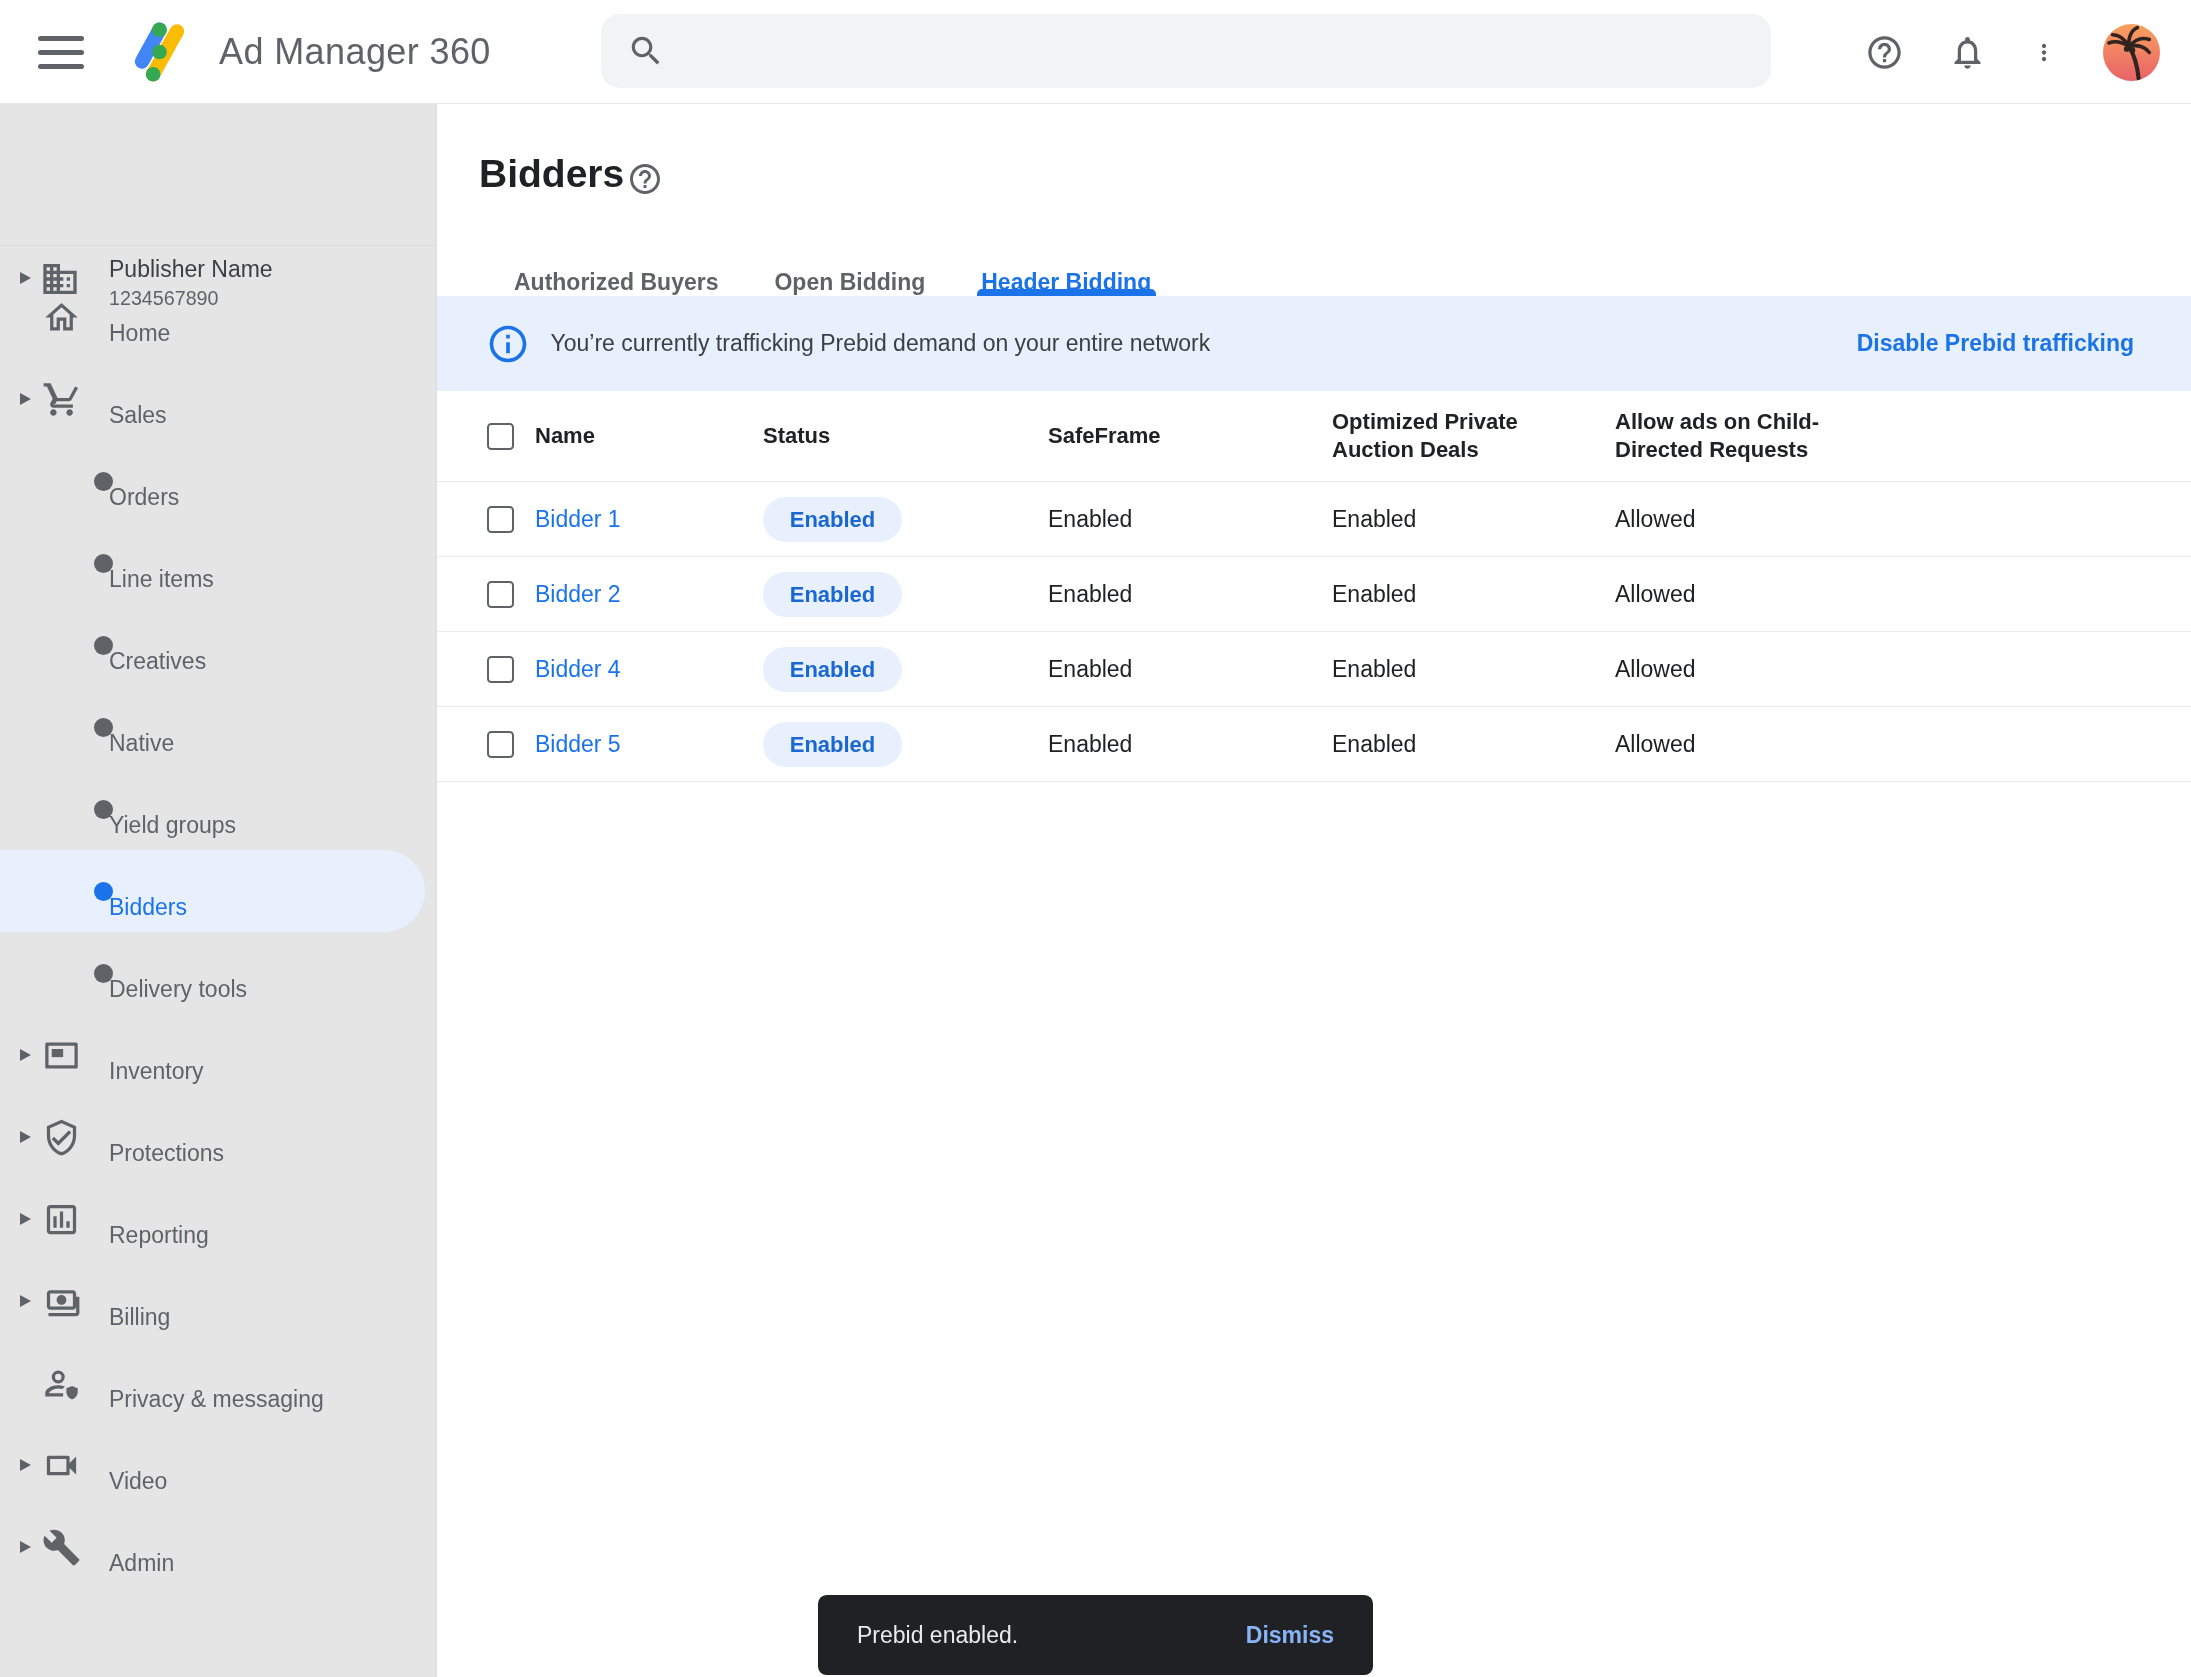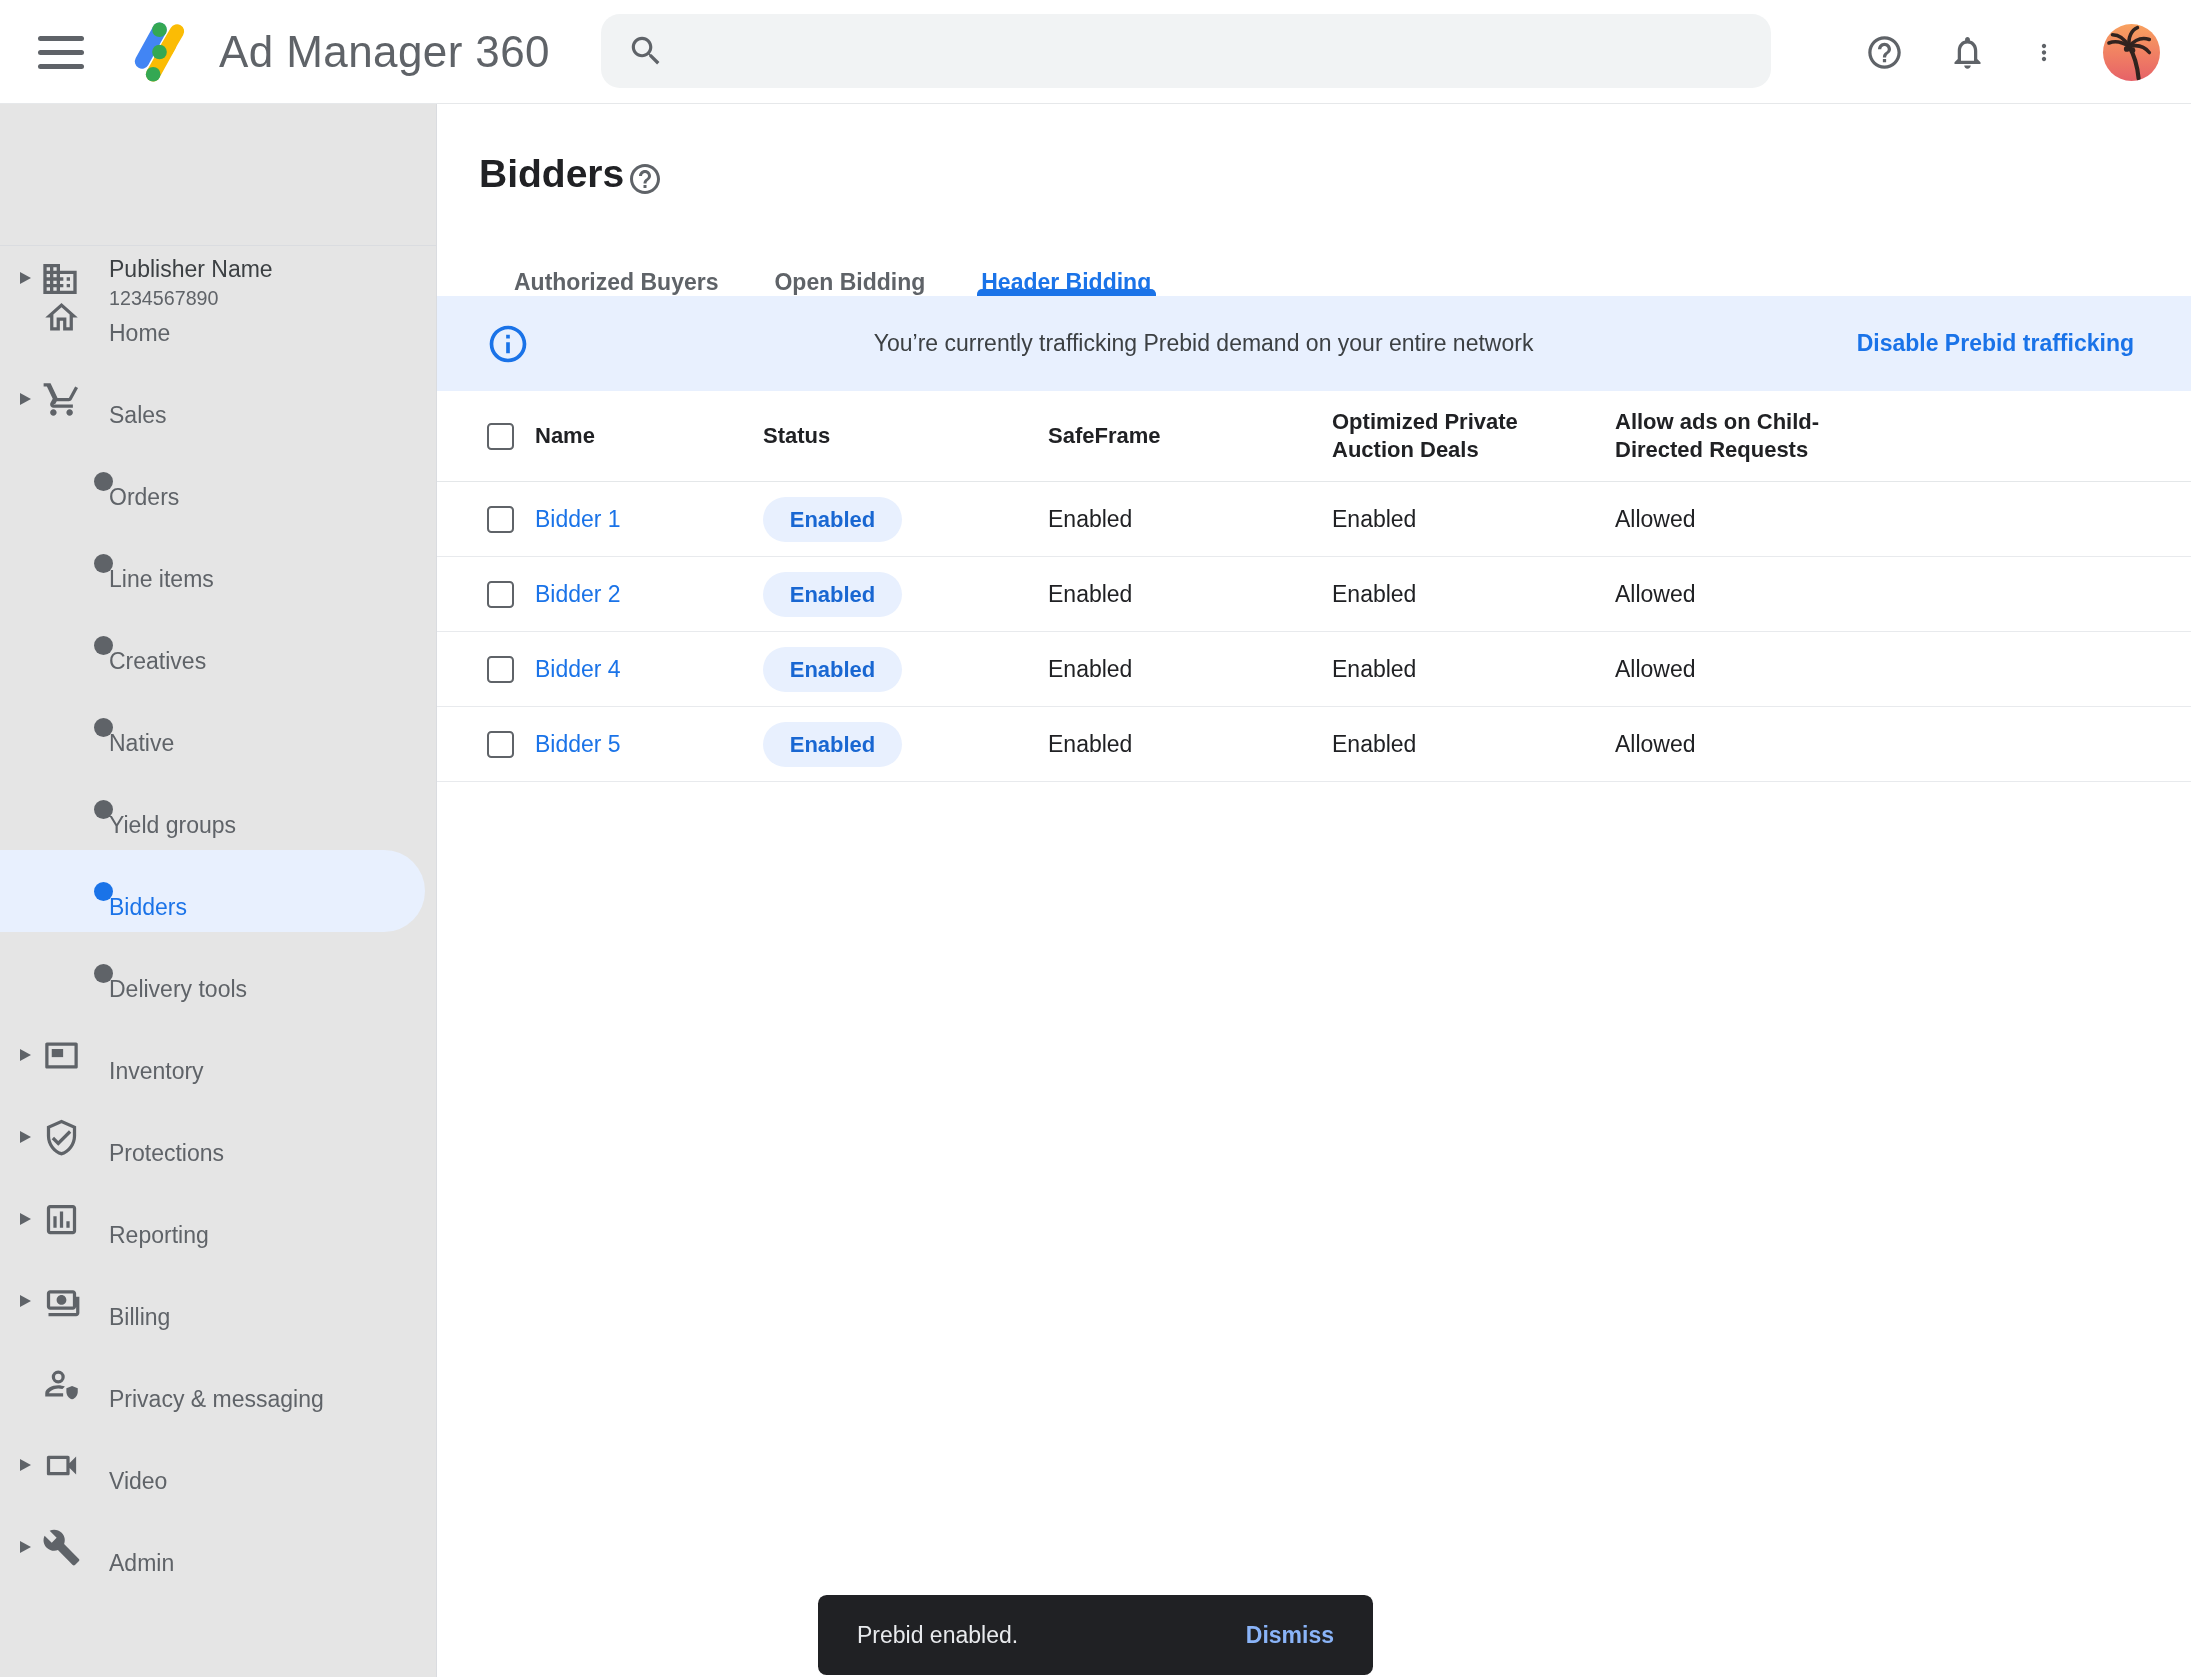--- a/index.html
+++ b/index.html
@@ -14,21 +14,21 @@
   .app{position:relative;width:2192px;height:1678px;}
 
   
   .topbar{position:absolute;left:0;top:0;width:2192px;height:104px;background:#fff;
     border-bottom:1.7px solid #e6e8ea;display:flex;align-items:center;z-index:5;}
   .menu-btn{position:absolute;left:38px;top:36px;width:46px;height:33px;display:flex;
     flex-direction:column;justify-content:space-between;cursor:pointer;}
   .menu-btn span{display:block;height:5.1px;background:var(--text-gray);border-radius:2.6px;}
   .logo{position:absolute;left:126px;top:17px;width:67px;height:70px;}
   .product-name{position:absolute;left:219px;top:50%;transform:translateY(-50%);
-    font-size:44px;color:var(--text-gray);letter-spacing:0.4px;white-space:nowrap;}
+    font-size:36px;color:var(--text-gray);letter-spacing:0.4px;white-space:nowrap;}
   .search{position:absolute;left:601px;top:13.7px;width:1170px;height:74px;background:var(--search-bg);
     border-radius:19px;display:flex;align-items:center;padding-left:26px;}
   .search svg{width:38px;height:38px;fill:var(--text-gray);}
   .search input{border:none;background:transparent;outline:none;font-size:26px;flex:1;
     margin-left:17px;font-family:inherit;color:var(--text-dark);}
   .icon-btn{width:39px;height:39px;display:flex;align-items:center;justify-content:center;cursor:pointer;}
   .icon-btn svg{width:39px;height:39px;fill:var(--text-gray);}
   .icon-help{position:absolute;left:1865px;top:33px;}
   .icon-bell{position:absolute;left:1948px;top:33px;}
   .icon-more{position:absolute;left:2031px;top:33px;width:26px;}
@@ -77,21 +77,21 @@
   .tab{position:relative;height:57px;margin-right:56px;font-size:23px;font-weight:600;
     color:var(--text-gray);display:flex;align-items:flex-end;cursor:pointer;}
   .tab.active{color:var(--accent);}
   .tab .indicator{display:none;}
   .tab.active .indicator{display:block;position:absolute;left:-4.3px;right:-4.3px;bottom:0;height:6.8px;
     background:var(--accent);border-radius:5.1px 5.1px 0 0;}
   .banner{height:95px;background:var(--light-blue);display:flex;align-items:center;
     padding-left:49px;padding-right:57px;}
   .banner-icon{width:44px;height:44px;flex:0 0 44px;}
   .banner-icon svg{width:44px;height:44px;fill:var(--accent);}
-  .banner-text{margin-left:20.5px;font-size:23px;color:#3c4043;flex:1;text-align:center;}
+  .banner-text{margin-left:20.5px;font-size:23px;color:#3c4043;flex:1;}
   .banner-action{font-size:23px;font-weight:600;color:var(--accent);cursor:pointer;white-space:nowrap;}
 
   
   .grid-row{display:grid;grid-template-columns:48px 228px 285px 284px 283px 1fr;
     align-items:center;padding-left:50px;}
   .thead{height:91px;border-bottom:1.7px solid #e4e7e9;font-weight:700;font-size:22px;}
   .thead .hcell{line-height:28px;max-width:214px;}
   .trow{height:75px;border-bottom:1.7px solid var(--divider);font-size:23px;}
   .checkbox{width:27px;height:27px;border:2.6px solid var(--text-gray);border-radius:4.3px;
     background:#fff;cursor:pointer;}

